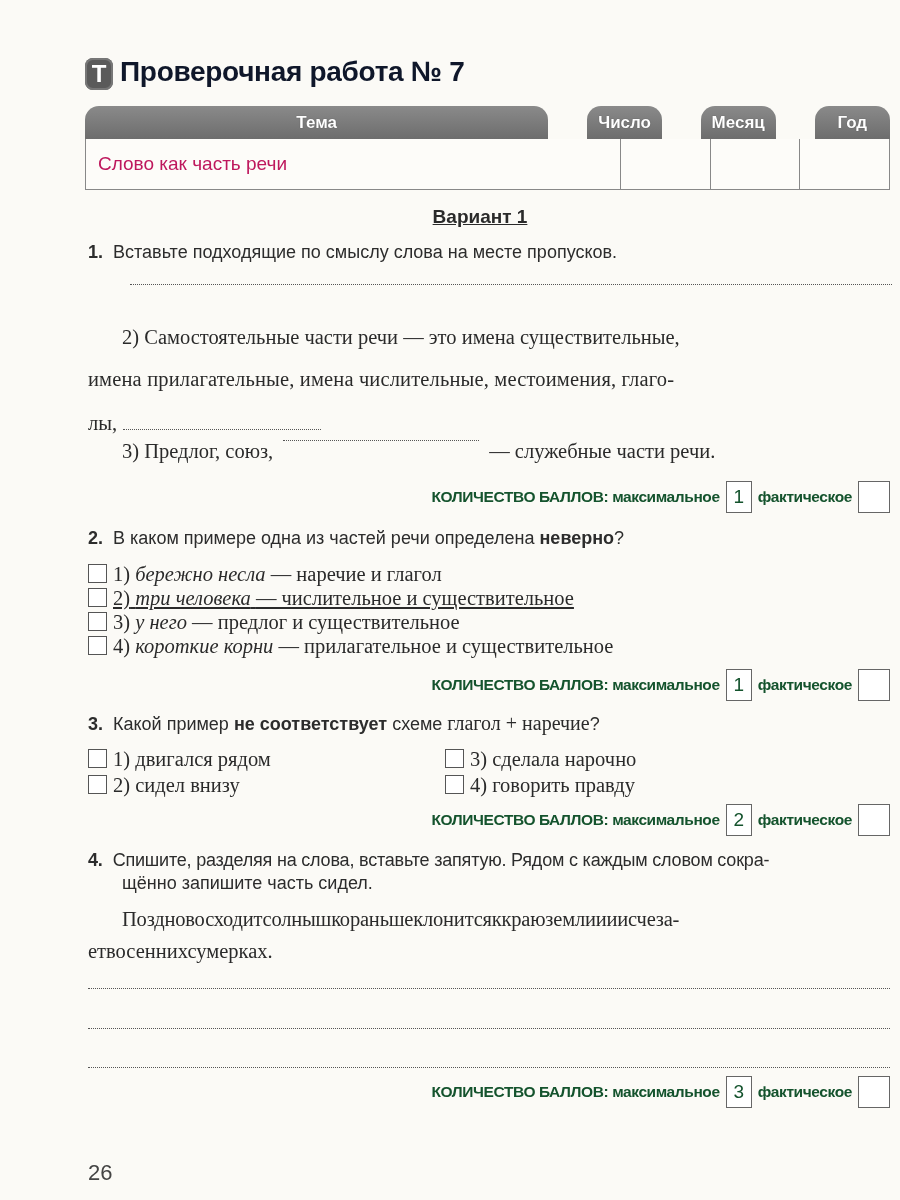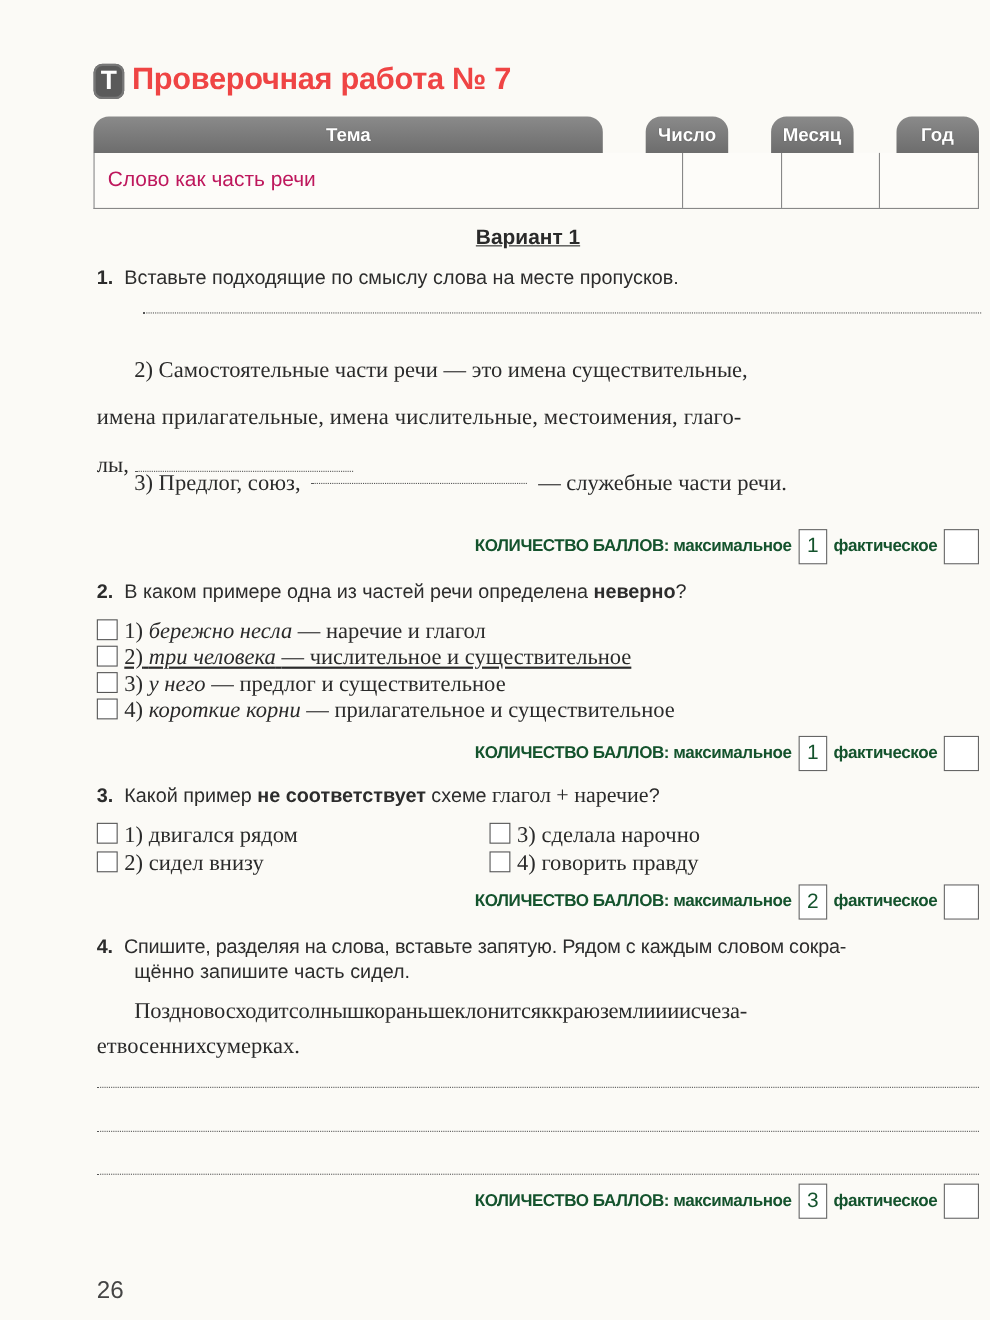--- a/index.html
+++ b/index.html
@@ -14,21 +14,21 @@
   
   .t-badge {
     left: 85px; top: 58px; width: 28px; height: 32px;
     background: #5a5a5a; border-radius: 8px;
     color: #fff; font: bold 24px "Liberation Sans", sans-serif;
     display: flex; align-items: center; justify-content: center;
     box-shadow: inset 0 0 0 2px #777;
   }
   .page-title {
     left: 120px; top: 56px; font: bold 28px "Liberation Sans", sans-serif;
-    color: #ef4444; letter-spacing: -0.3px;
+    color: #0f172a; letter-spacing: -0.3px;
   }
 
   
   .topic-table { left: 85px; top: 106px; width: 805px; }
   .tt-head { display: flex; height: 33px; gap: 36px; }
   .tt-h {
     background: linear-gradient(#8a8a8a, #6d6d6d);
     color: #fff; font: bold 17px "Liberation Sans", sans-serif;
     display: flex; align-items: center; justify-content: center;
     border-radius: 14px 14px 0 0; margin-right: 3px;
@@ -96,21 +96,21 @@
   <span class="dots" style="flex:1; margin-left:8px;"></span>
 </div>
 
 <div class="abs serif-line" style="left:122px; top:326px;">2) Самостоятельные части речи — это имена существительные,</div>
 <div class="abs serif-line" style="left:88px; top:368px; width:800px; text-align:justify; letter-spacing:0.15px;">имена прилагательные, имена числительные, местоимения, глаго-</div>
 <div class="abs serif-line" style="left:88px; top:412px; display:flex; align-items:baseline;">
   <span>лы,</span>
   <span class="dots" style="width:198px; margin-left:6px;"></span>
 </div>
 
-<div class="abs serif-line" style="left:122px; top:428px; display:flex; align-items:center;">
+<div class="abs serif-line" style="left:122px; top:440px; display:flex; align-items:flex-start;">
   <span>3) Предлог, союз,</span>
   <span class="dots" style="width:196px; margin:0 10px;"></span>
   <span>— служебные части речи.</span>
 </div>
 
 <div class="abs score-row" style="right:10px; top:481px;">
   <span>КОЛИЧЕСТВО БАЛЛОВ: максимальное</span>
   <span class="score-box">1</span>
   <span>фактическое</span>
   <span class="score-box fact"></span>

